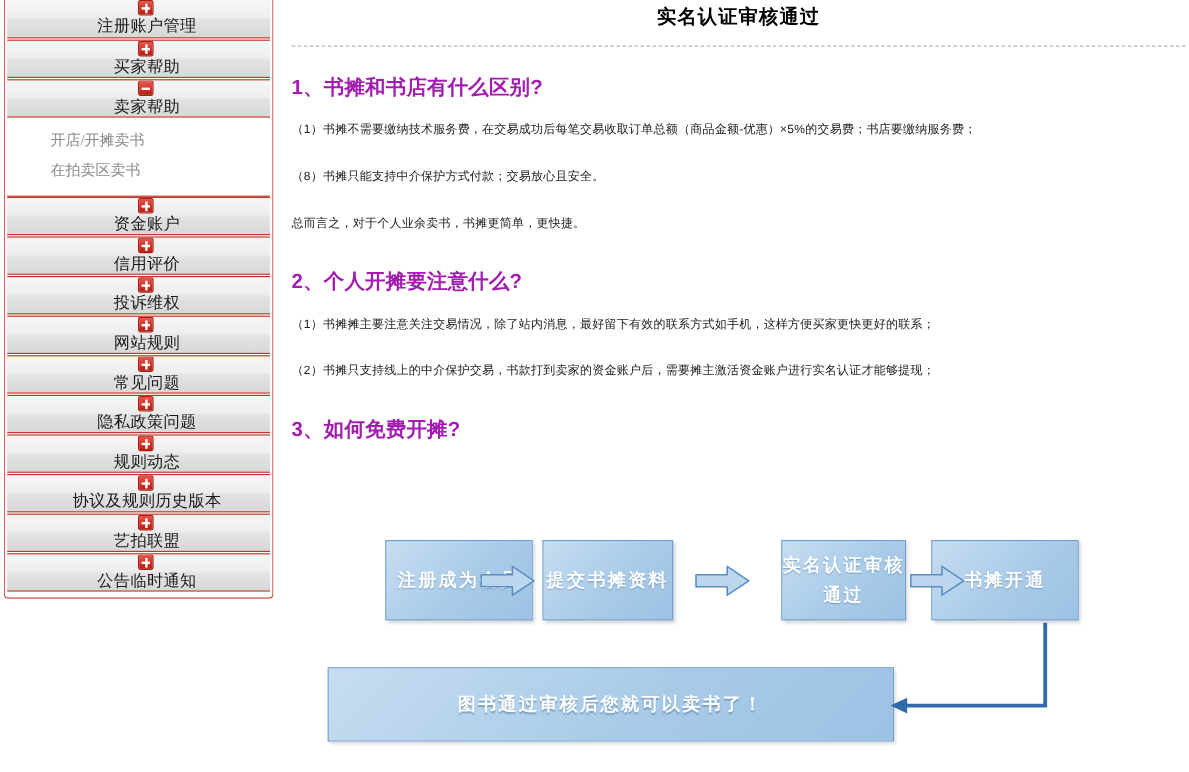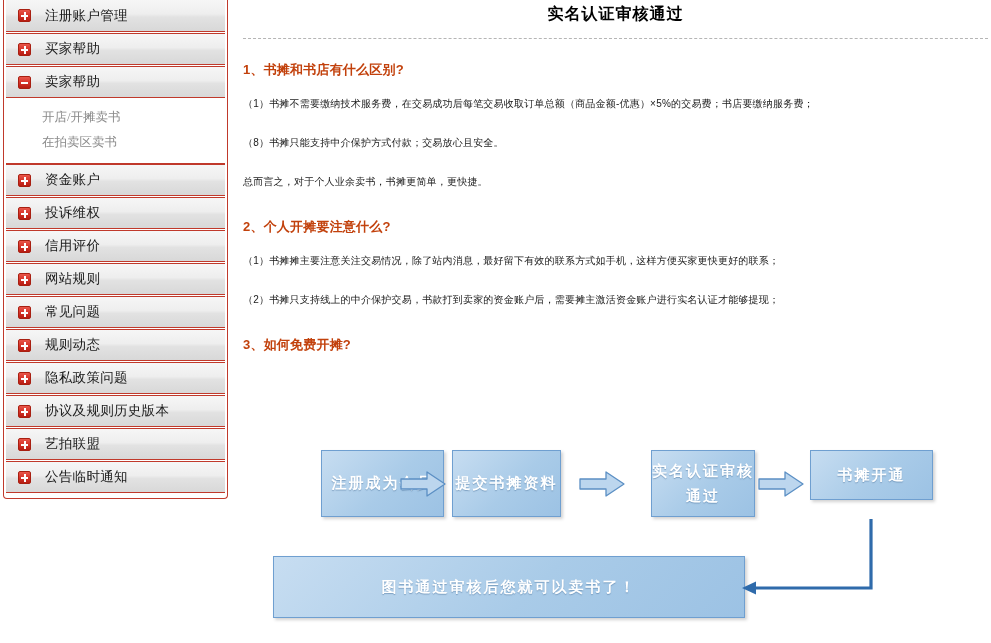--- a/index.html
+++ b/index.html
@@ -31,20 +31,21 @@
     position: relative;
     height: 32px;
     margin: 0 2px 1px 2px;
     border-top: 1px solid #c0392b;
     border-bottom: 1px solid #c0392b;
     background: linear-gradient(to bottom, #f6f6f6 0%, #eeeeee 45%, #e2e2e2 55%, #d8d8d8 100%);
     display: flex;
     align-items: center;
     cursor: pointer;
     overflow: hidden;
+    flex-direction: column;
   }
   .nav-item:first-child { border-top: none; }
   .nav-icon {
     width: 13px; height: 13px;
     margin-left: 12px;
     border: 1px solid #a81f11;
     border-radius: 2px;
     background: linear-gradient(to bottom, #e8564a 0%, #d6342a 50%, #b71d12 100%);
     position: relative;
     flex: 0 0 auto;
@@ -99,23 +100,23 @@
     color: #000;
     padding-top: 4px;
     letter-spacing: 1px;
   }
   #title-rule {
     margin: 13px 3px 0 3px;
     border-top: 1px dashed #b5b5b5;
     height: 0;
   }
   .q-head {
-    font-size: 13px;
+    font-size: 17px;
     font-weight: bold;
-    color: #c2410c;
+    color: #a21caf;
     margin: 22px 0 0 3px;
     letter-spacing: 0.2px;
   }
   .para {
     font-size: 10px;
     color: #1a1a1a;
     line-height: 29px;
     margin: 10px 0 0 3px;
     max-width: 740px;
     letter-spacing: 0.2px;
@@ -140,21 +141,21 @@
     font-family: "DejaVu Sans", "Liberation Sans", sans-serif;
     font-size: 15px;
     font-weight: bold;
     letter-spacing: 2px;
     line-height: 25px;
     text-shadow: 0 1px 1px rgba(80,120,160,0.55);
   }
   #fbox1 { left: 33px;  top: 25px;  width: 123px; height: 67px; margin-left: 48px; }
   #fbox2 { left: 212px; top: 25px;  width: 109px; height: 67px; }
   #fbox3 { left: 411px; top: 25px;  width: 104px; height: 67px; }
-  #fbox4 { left: 570px; top: 25px;  width: 123px; height: 50px; }
+  #fbox4 { left: 536px; top: 25px;  width: 123px; height: 67px; }
   #fbox5 { left: 33px;  top: 131px; width: 472px; height: 62px; }
 
   .farrow {
     position: absolute;
     top: 45px;
     width: 46px; height: 28px;
   }
   #farrow1 { left: 160px; }
   #farrow2 { left: 339px; }
   #farrow3 { left: 518px; }
@@ -191,47 +192,47 @@
       <div class="nav-sub-item">在拍卖区卖书</div>
     </div>
 
     <div class="nav-item">
       <span class="nav-icon plus"></span>
       <span class="nav-label">资金账户</span>
     </div>
 
     <div class="nav-item">
       <span class="nav-icon plus"></span>
+      <span class="nav-label">信用评价</span>
+    </div>
+
+    <div class="nav-item">
+      <span class="nav-icon plus"></span>
       <span class="nav-label">投诉维权</span>
     </div>
 
     <div class="nav-item">
       <span class="nav-icon plus"></span>
-      <span class="nav-label">信用评价</span>
-    </div>
-
-    <div class="nav-item">
-      <span class="nav-icon plus"></span>
       <span class="nav-label">网站规则</span>
     </div>
 
     <div class="nav-item">
       <span class="nav-icon plus"></span>
       <span class="nav-label">常见问题</span>
     </div>
 
 
     <div class="nav-item">
       <span class="nav-icon plus"></span>
+      <span class="nav-label">隐私政策问题</span>
+    </div>
+
+    <div class="nav-item">
+      <span class="nav-icon plus"></span>
       <span class="nav-label">规则动态</span>
-    </div>
-
-    <div class="nav-item">
-      <span class="nav-icon plus"></span>
-      <span class="nav-label">隐私政策问题</span>
     </div>
 
     <div class="nav-item">
       <span class="nav-icon plus"></span>
       <span class="nav-label">协议及规则历史版本</span>
     </div>
 
     <div class="nav-item">
       <span class="nav-icon plus"></span>
       <span class="nav-label">艺拍联盟</span>

